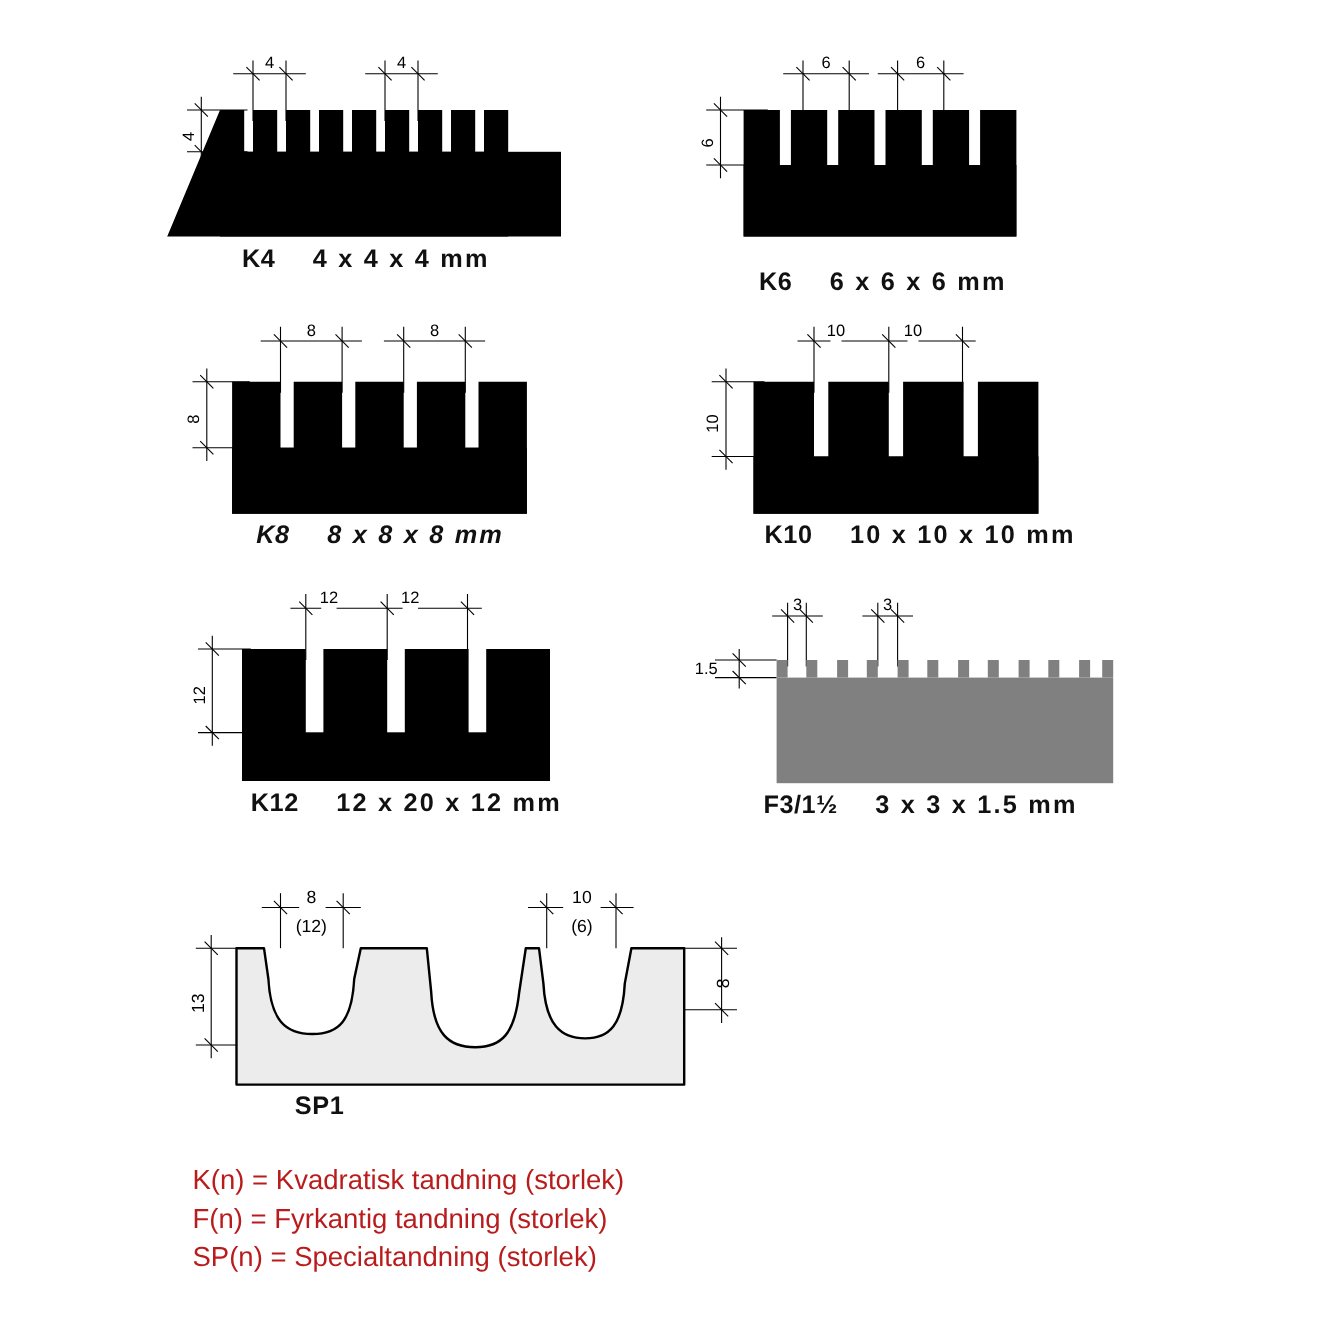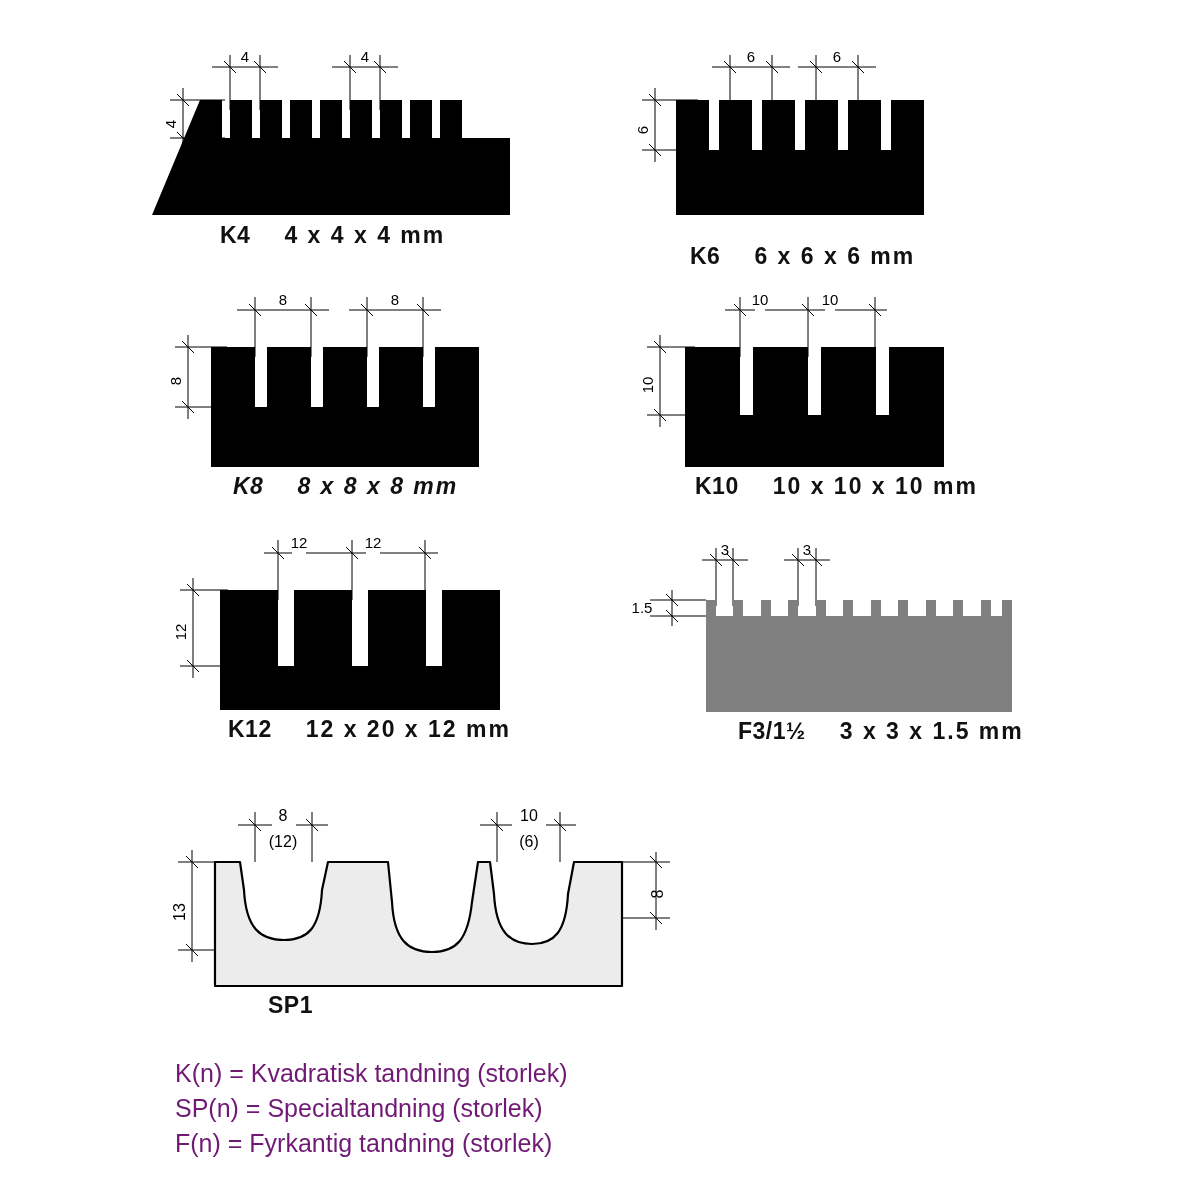--- a/index.html
+++ b/index.html
@@ -39,21 +39,21 @@
   .caption .dims {
     font-weight: bold;
     margin-left: 34px;
     letter-spacing: 2px;
   }
   .legend {
     position: absolute;
     left: 175px;
     top: 1058px;
     font-size: 25px;
-    color: #701a75;
+    color: #b91c1c;
     line-height: 30px;
     white-space: nowrap;
   }
   .legend div {
     margin-bottom: 5px;
   }
   text {
     font-family: "Liberation Sans", sans-serif;
   }
 </style>
@@ -291,21 +291,21 @@
         <rect x="196" y="72" width="10" height="16" fill="#808080"></rect>
         <rect x="223" y="72" width="10" height="16" fill="#808080"></rect>
         <rect x="251" y="72" width="10" height="16" fill="#808080"></rect>
         <rect x="278" y="72" width="10" height="16" fill="#808080"></rect>
         <rect x="306" y="72" width="10" height="16" fill="#808080"></rect>
         <rect x="333" y="72" width="10" height="16" fill="#808080"></rect>
         <rect x="361" y="72" width="10" height="16" fill="#808080"></rect>
         <rect x="382" y="72" width="10" height="16" fill="#808080"></rect>
       </g>
     </svg>
-    <div class="caption" style="left:74px; top:190px;margin-left:44px;">
+    <div class="caption" style="left:74px; top:190px;">
       <span class="code">F3/1½</span><span class="dims">3 x 3 x 1.5 mm</span>
     </div>
   </div>
 
   <div class="cell" style="left:160px; top:790px;">
     <svg class="svg-wrap" width="560" height="230" viewBox="0 0 560 230">
 
       <g stroke="#000" stroke-width="1" fill="none">
         <line x1="95" y1="22" x2="95" y2="72"></line>
         <line x1="152" y1="22" x2="152" y2="72"></line>
@@ -376,17 +376,17 @@
                L55 196
                Z" fill="#ececec" stroke="#000000" stroke-width="2.2" stroke-linejoin="round"></path>
     </svg>
     <div class="caption" style="left:62px; top:202px;margin-left:46px;">
       <span class="code">SP1</span>
     </div>
   </div>
 
   <div class="legend">
     <div>K(n) = Kvadratisk tandning (storlek)</div>
+    <div>F(n) = Fyrkantig tandning (storlek)</div>
     <div>SP(n) = Specialtandning (storlek)</div>
-    <div>F(n) = Fyrkantig tandning (storlek)</div>
   </div>
 
 </div>
 
 </body></html>

